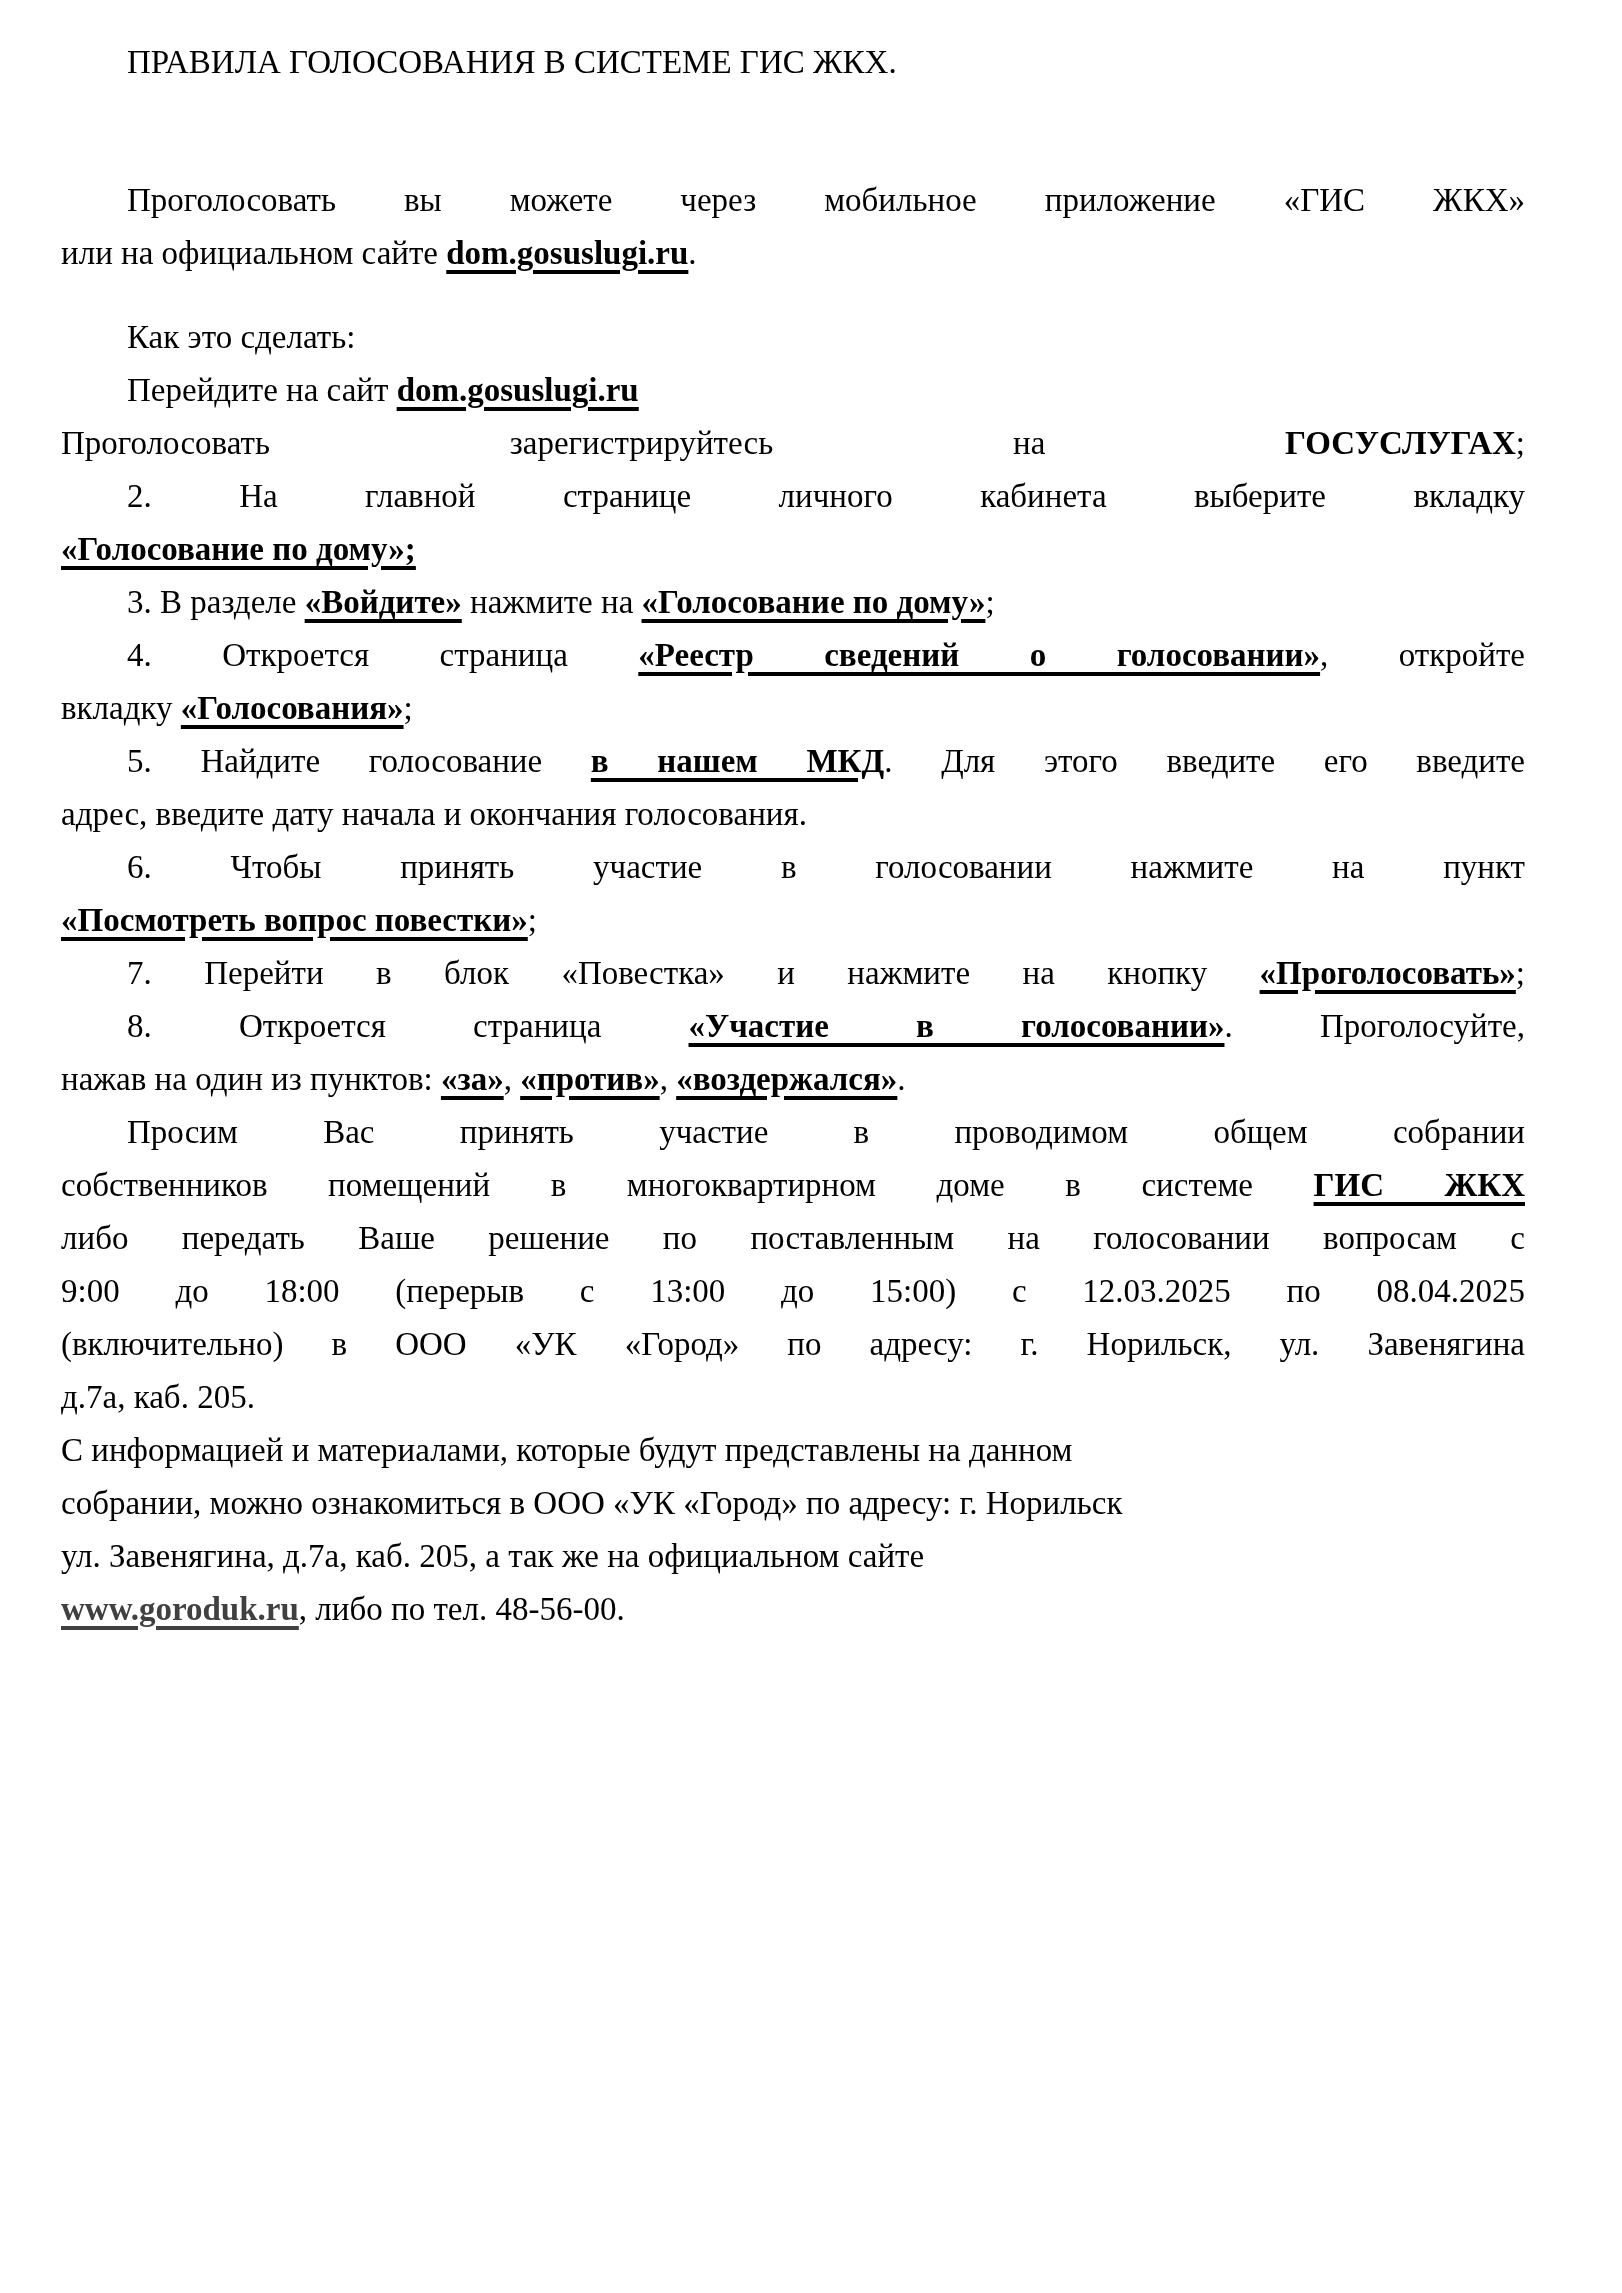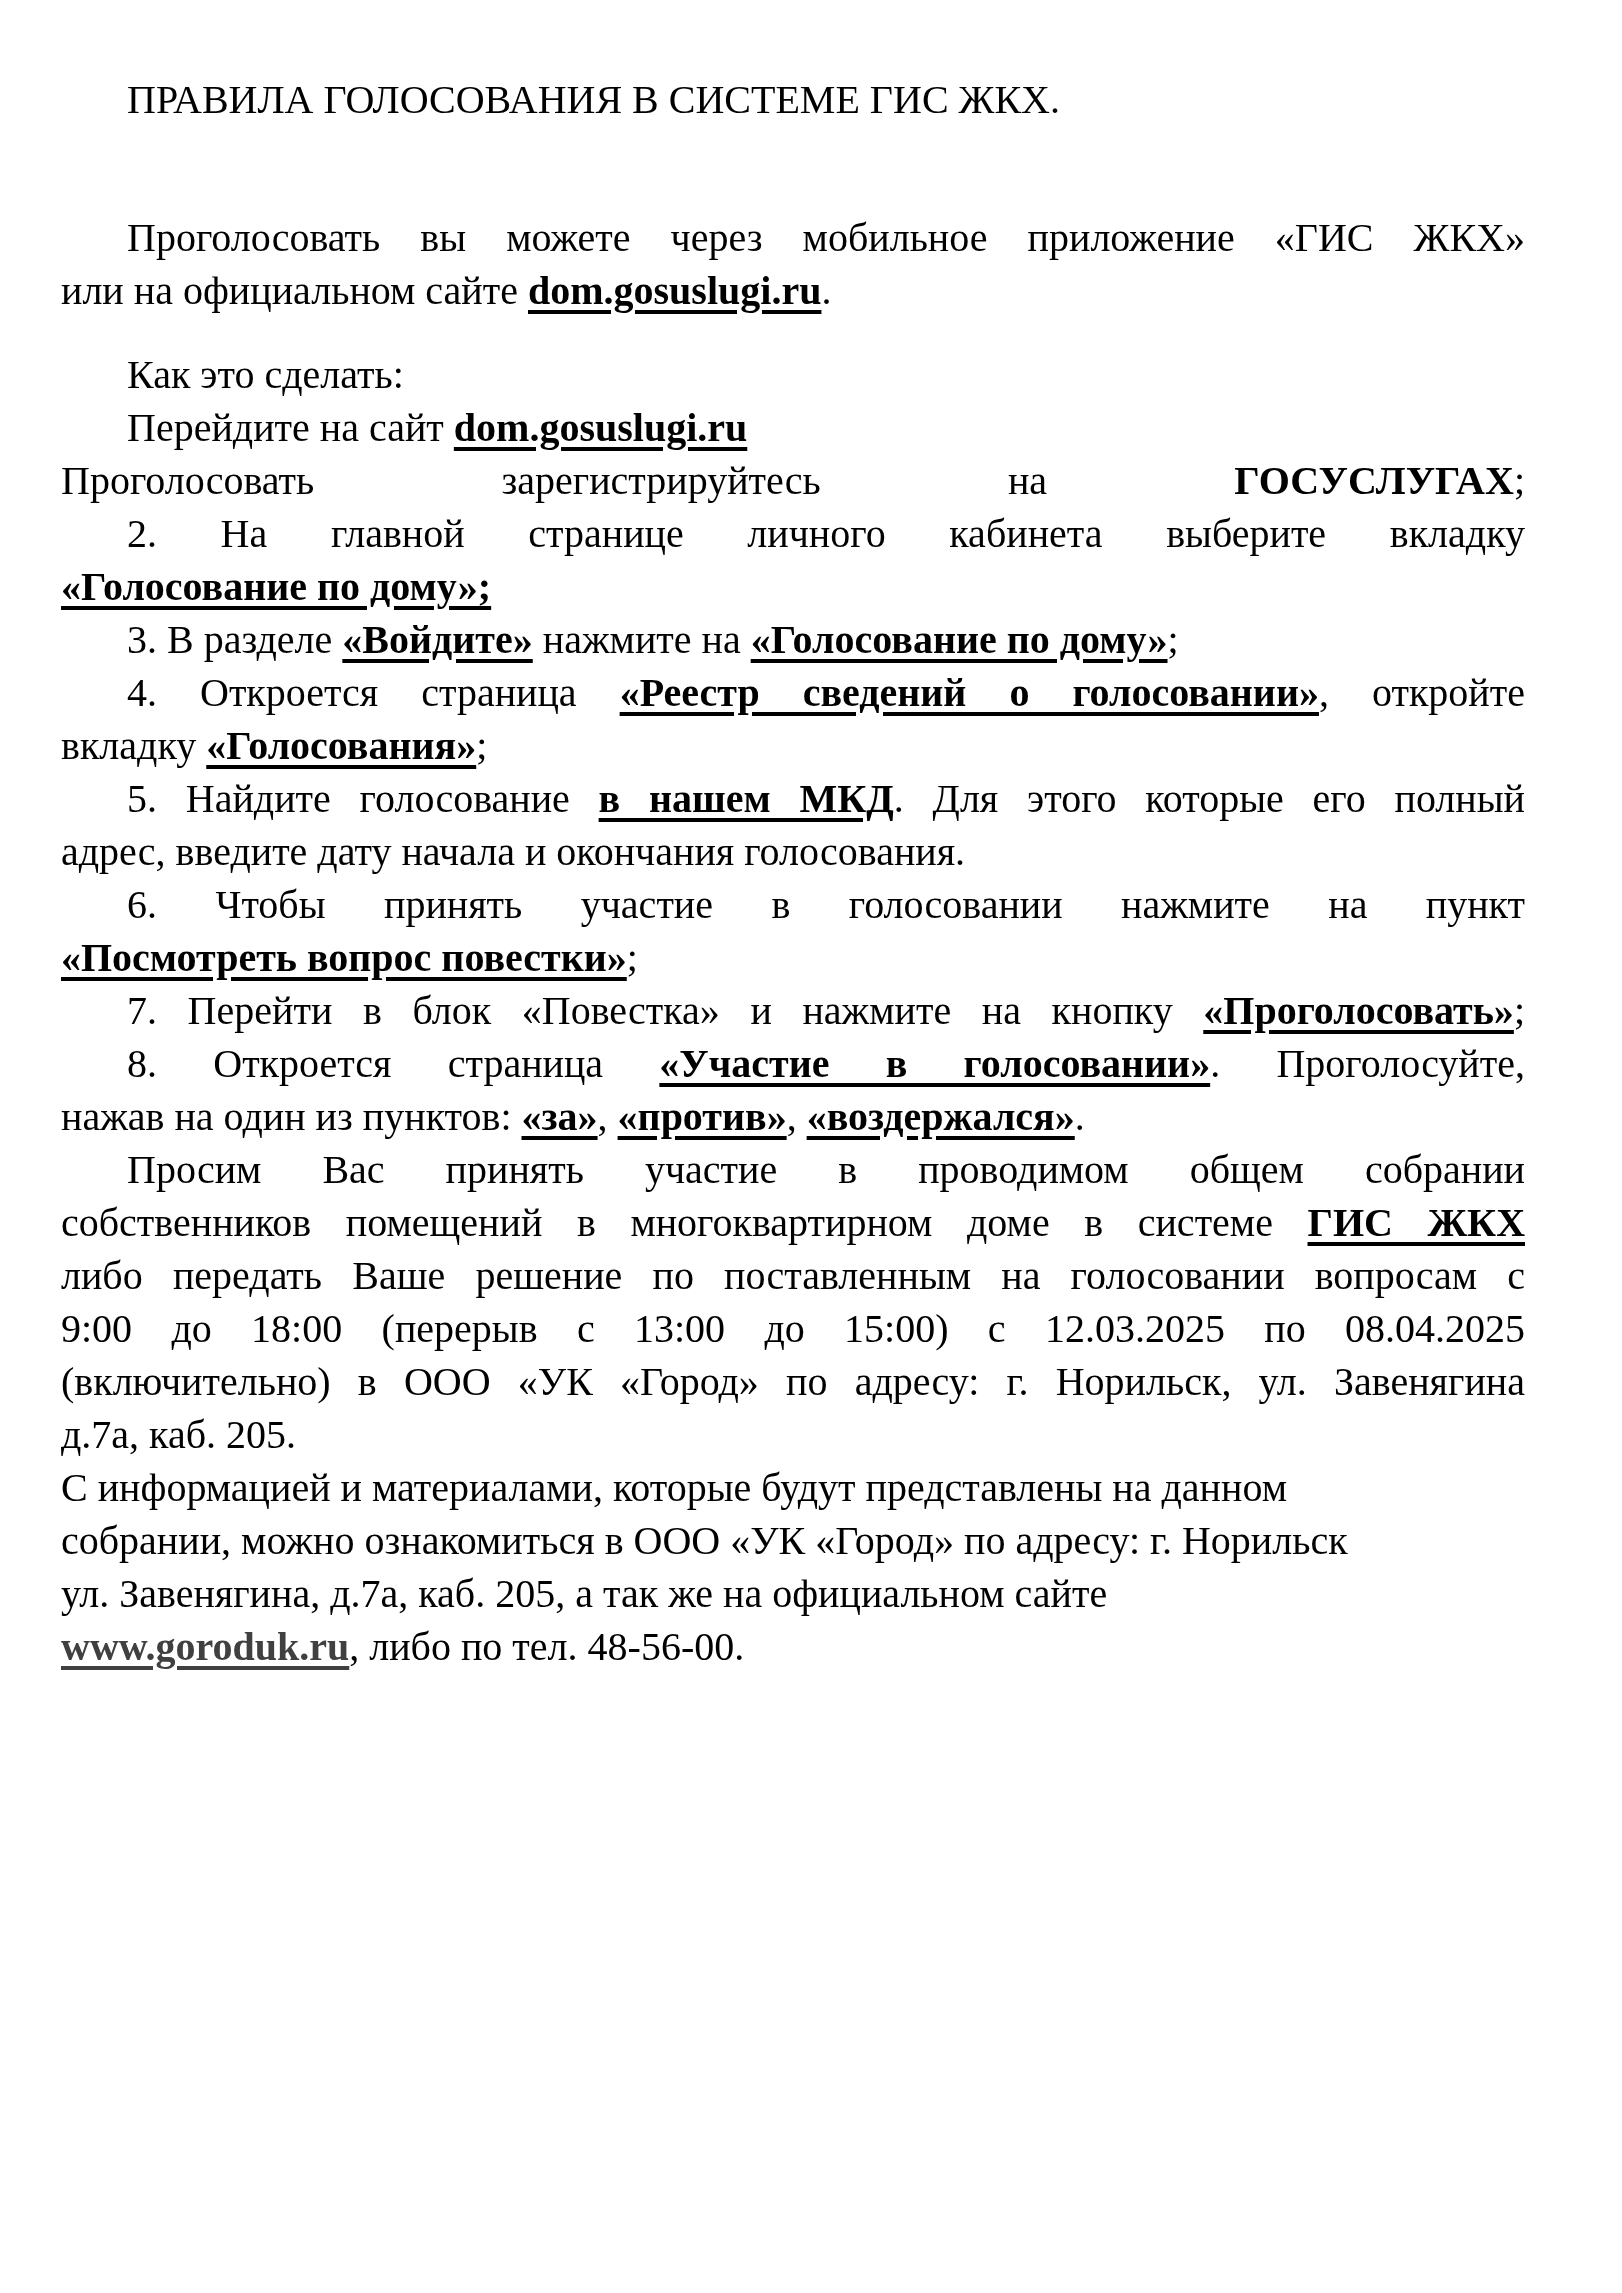--- a/index.html
+++ b/index.html
@@ -7,22 +7,22 @@
     width: 1622px;
     height: 2293px;
     background: #ffffff;
     color: #000000;
     font-family: "Liberation Serif", "DejaVu Serif", serif;
     overflow: hidden;
   }
   #doc {
     box-sizing: border-box;
     width: 1622px;
-    padding: 73px 97px 0 61px;
-    font-size: 40px;
+    padding: 36px 97px 0 61px;
+    font-size: 33px;
     line-height: 53px;
   }
   .line { min-height: 53px; white-space: normal; }
   .indent { text-indent: 66px; }
   .stretch { text-align: justify; text-align-last: justify; }
   .gap { width: 100%; }
   .r-n { font-weight: normal; }
   .r-b { font-weight: bold; }
   .r-bu {
     font-weight: bold;
@@ -48,21 +48,21 @@
     <div class="line"><span class="r-n">или на официальном сайте </span><span class="r-bu">dom.gosuslugi.ru</span><span class="r-n">.</span></div>
     <div class="gap" style="height: 31px;"></div>
     <div class="line indent"><span class="r-n">Как это сделать:</span></div>
     <div class="line indent"><span class="r-n">Перейдите на сайт </span><span class="r-bu">dom.gosuslugi.ru</span></div>
     <div class="line stretch"><span class="r-n">Проголосовать зарегистрируйтесь на </span><span class="r-b">ГОСУСЛУГАХ</span><span class="r-n">;</span></div>
     <div class="line indent stretch"><span class="r-n">2. На главной странице личного кабинета выберите вкладку</span></div>
     <div class="line"><span class="r-bu">«Голосование по дому»;</span></div>
     <div class="line indent"><span class="r-n">3. В разделе </span><span class="r-bu">«Войдите»</span><span class="r-n"> нажмите на </span><span class="r-bu">«Голосование по дому»</span><span class="r-n">;</span></div>
     <div class="line indent stretch"><span class="r-n">4. Откроется страница </span><span class="r-bu">«Реестр сведений о голосовании»</span><span class="r-n">, откройте</span></div>
     <div class="line"><span class="r-n">вкладку </span><span class="r-bu">«Голосования»</span><span class="r-n">;</span></div>
-    <div class="line indent stretch"><span class="r-n">5. Найдите голосование </span><span class="r-bu">в нашем МКД</span><span class="r-n">. Для этого которые его полный</span></div>
+    <div class="line indent stretch"><span class="r-n">5. Найдите голосование </span><span class="r-bu">в нашем МКД</span><span class="r-n">. Для этого введите его введите</span></div>
     <div class="line"><span class="r-n">адрес, введите дату начала и окончания голосования.</span></div>
     <div class="line indent stretch"><span class="r-n">6. Чтобы принять участие в голосовании нажмите на пункт</span></div>
     <div class="line"><span class="r-bu">«Посмотреть вопрос повестки»</span><span class="r-n">;</span></div>
     <div class="line indent stretch"><span class="r-n">7. Перейти в блок «Повестка» и нажмите на кнопку </span><span class="r-bu">«Проголосовать»</span><span class="r-n">;</span></div>
     <div class="line indent stretch"><span class="r-n">8. Откроется страница </span><span class="r-bu">«Участие в голосовании»</span><span class="r-n">. Проголосуйте,</span></div>
     <div class="line"><span class="r-n">нажав на один из пунктов: </span><span class="r-bu">«за»</span><span class="r-n">, </span><span class="r-bu">«против»</span><span class="r-n">, </span><span class="r-bu">«воздержался»</span><span class="r-n">.</span></div>
     <div class="line indent stretch"><span class="r-n">Просим Вас принять участие в проводимом общем собрании</span></div>
     <div class="line stretch"><span class="r-n">собственников помещений в многоквартирном доме в системе </span><span class="r-bu">ГИС ЖКХ</span></div>
     <div class="line stretch"><span class="r-n">либо передать Ваше решение по поставленным на голосовании вопросам с</span></div>
     <div class="line stretch"><span class="r-n">9:00 до 18:00 (перерыв с 13:00 до 15:00) с 12.03.2025 по 08.04.2025</span></div>

